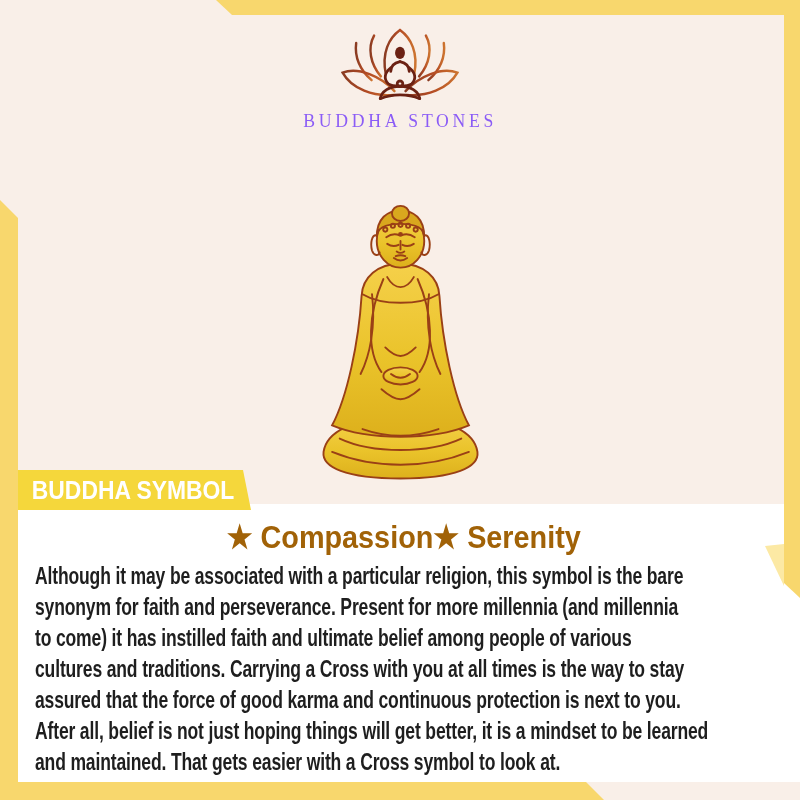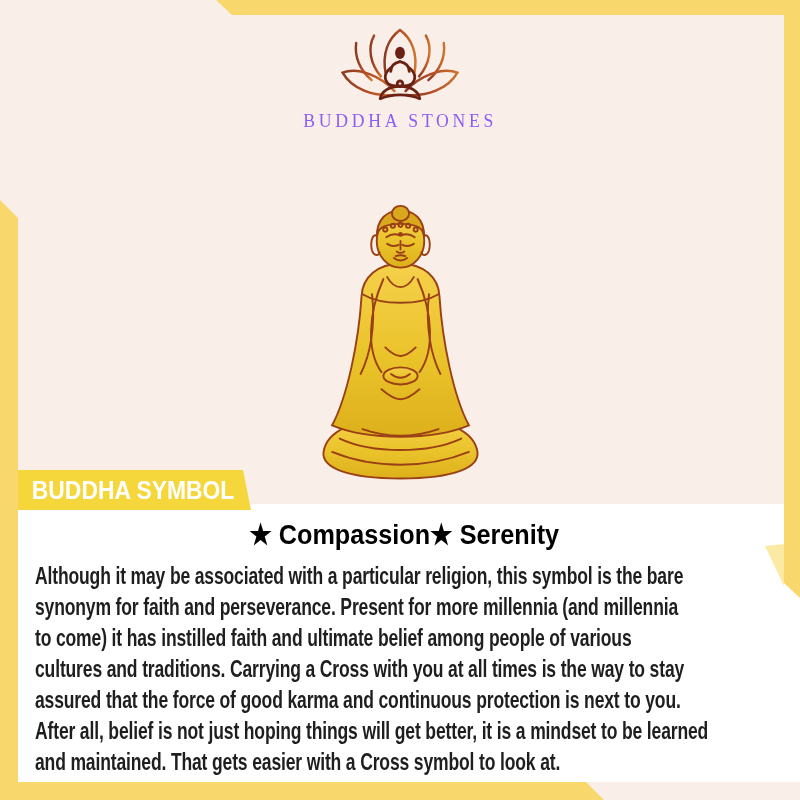--- a/index.html
+++ b/index.html
@@ -53,21 +53,21 @@
     color:#ffffff; font-size:26px; font-weight:600; white-space:nowrap;
     display:inline-block; transform:scaleX(0.88); transform-origin:50% 50%;
   }
   
   .content-box {
     position:absolute; left:18px; top:504px; width:782px; height:278px;
     background:#ffffff; z-index:1;
   }
   .tagline {
     position:absolute; left:0; right:10px; top:14px; text-align:center;
-    color:#000000; font-size:28px; font-weight:bold;
+    color:#a16207; font-size:32px; font-weight:bold;
   }
   .tagline span { display:inline-block; transform:scaleX(0.9); transform-origin:50% 50%; white-space:nowrap; }
   .para { position:absolute; left:17px; top:56px; }
   .para .line {
     white-space:nowrap; font-size:24px; font-weight:bold; color:#1e1e1e;
     line-height:31px; letter-spacing:-0.2px;
     transform:scaleX(0.73); transform-origin:0 50%;
   }
 </style>
 </head>

